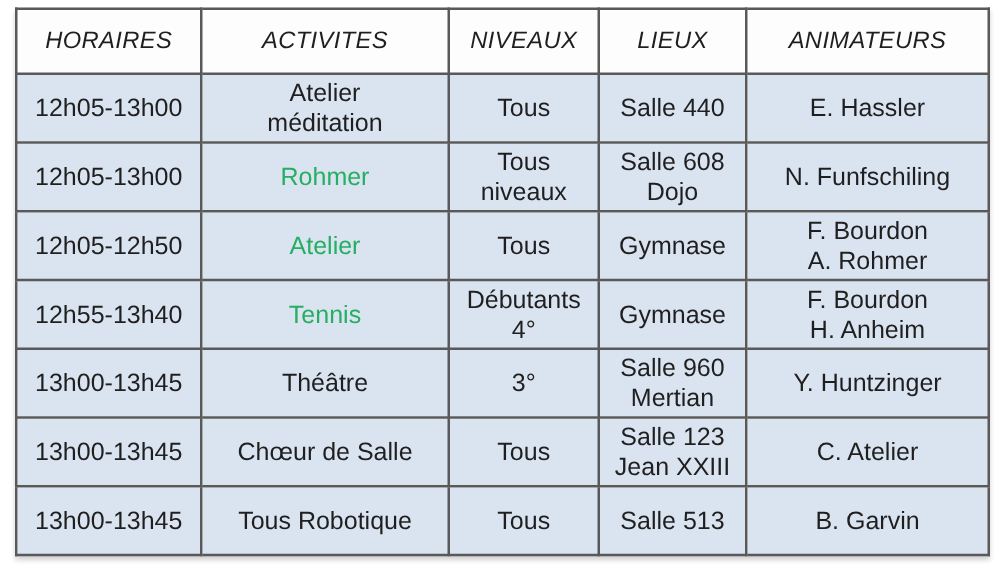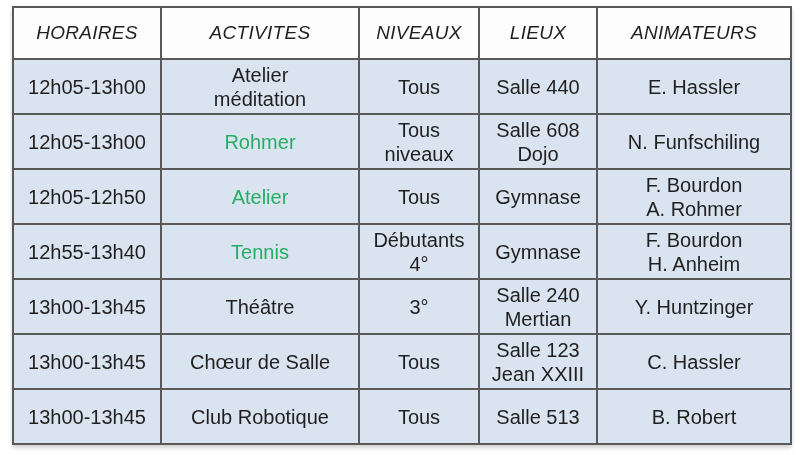--- a/index.html
+++ b/index.html
@@ -109,34 +109,34 @@
         <td>Débutants
 4°</td>
         <td>Gymnase</td>
         <td>F. Bourdon
 H. Anheim</td>
       </tr>
       <tr>
         <td>13h00-13h45</td>
         <td>Théâtre</td>
         <td>3°</td>
-        <td>Salle 240
+        <td>Salle 960
 Mertian</td>
         <td>Y. Huntzinger</td>
       </tr>
       <tr>
         <td>13h00-13h45</td>
         <td>Chœur de Salle</td>
         <td>Tous</td>
         <td>Salle 123
 Jean XXIII</td>
-        <td>C. Hassler</td>
+        <td>C. Atelier</td>
       </tr>
       <tr>
         <td>13h00-13h45</td>
-        <td>Club Robotique</td>
+        <td>Tous Robotique</td>
         <td>Tous</td>
         <td>Salle 513</td>
-        <td>B. Robert</td>
+        <td>B. Garvin</td>
       </tr>
     </tbody>
   </table>
 </div>
 
 </body></html>

